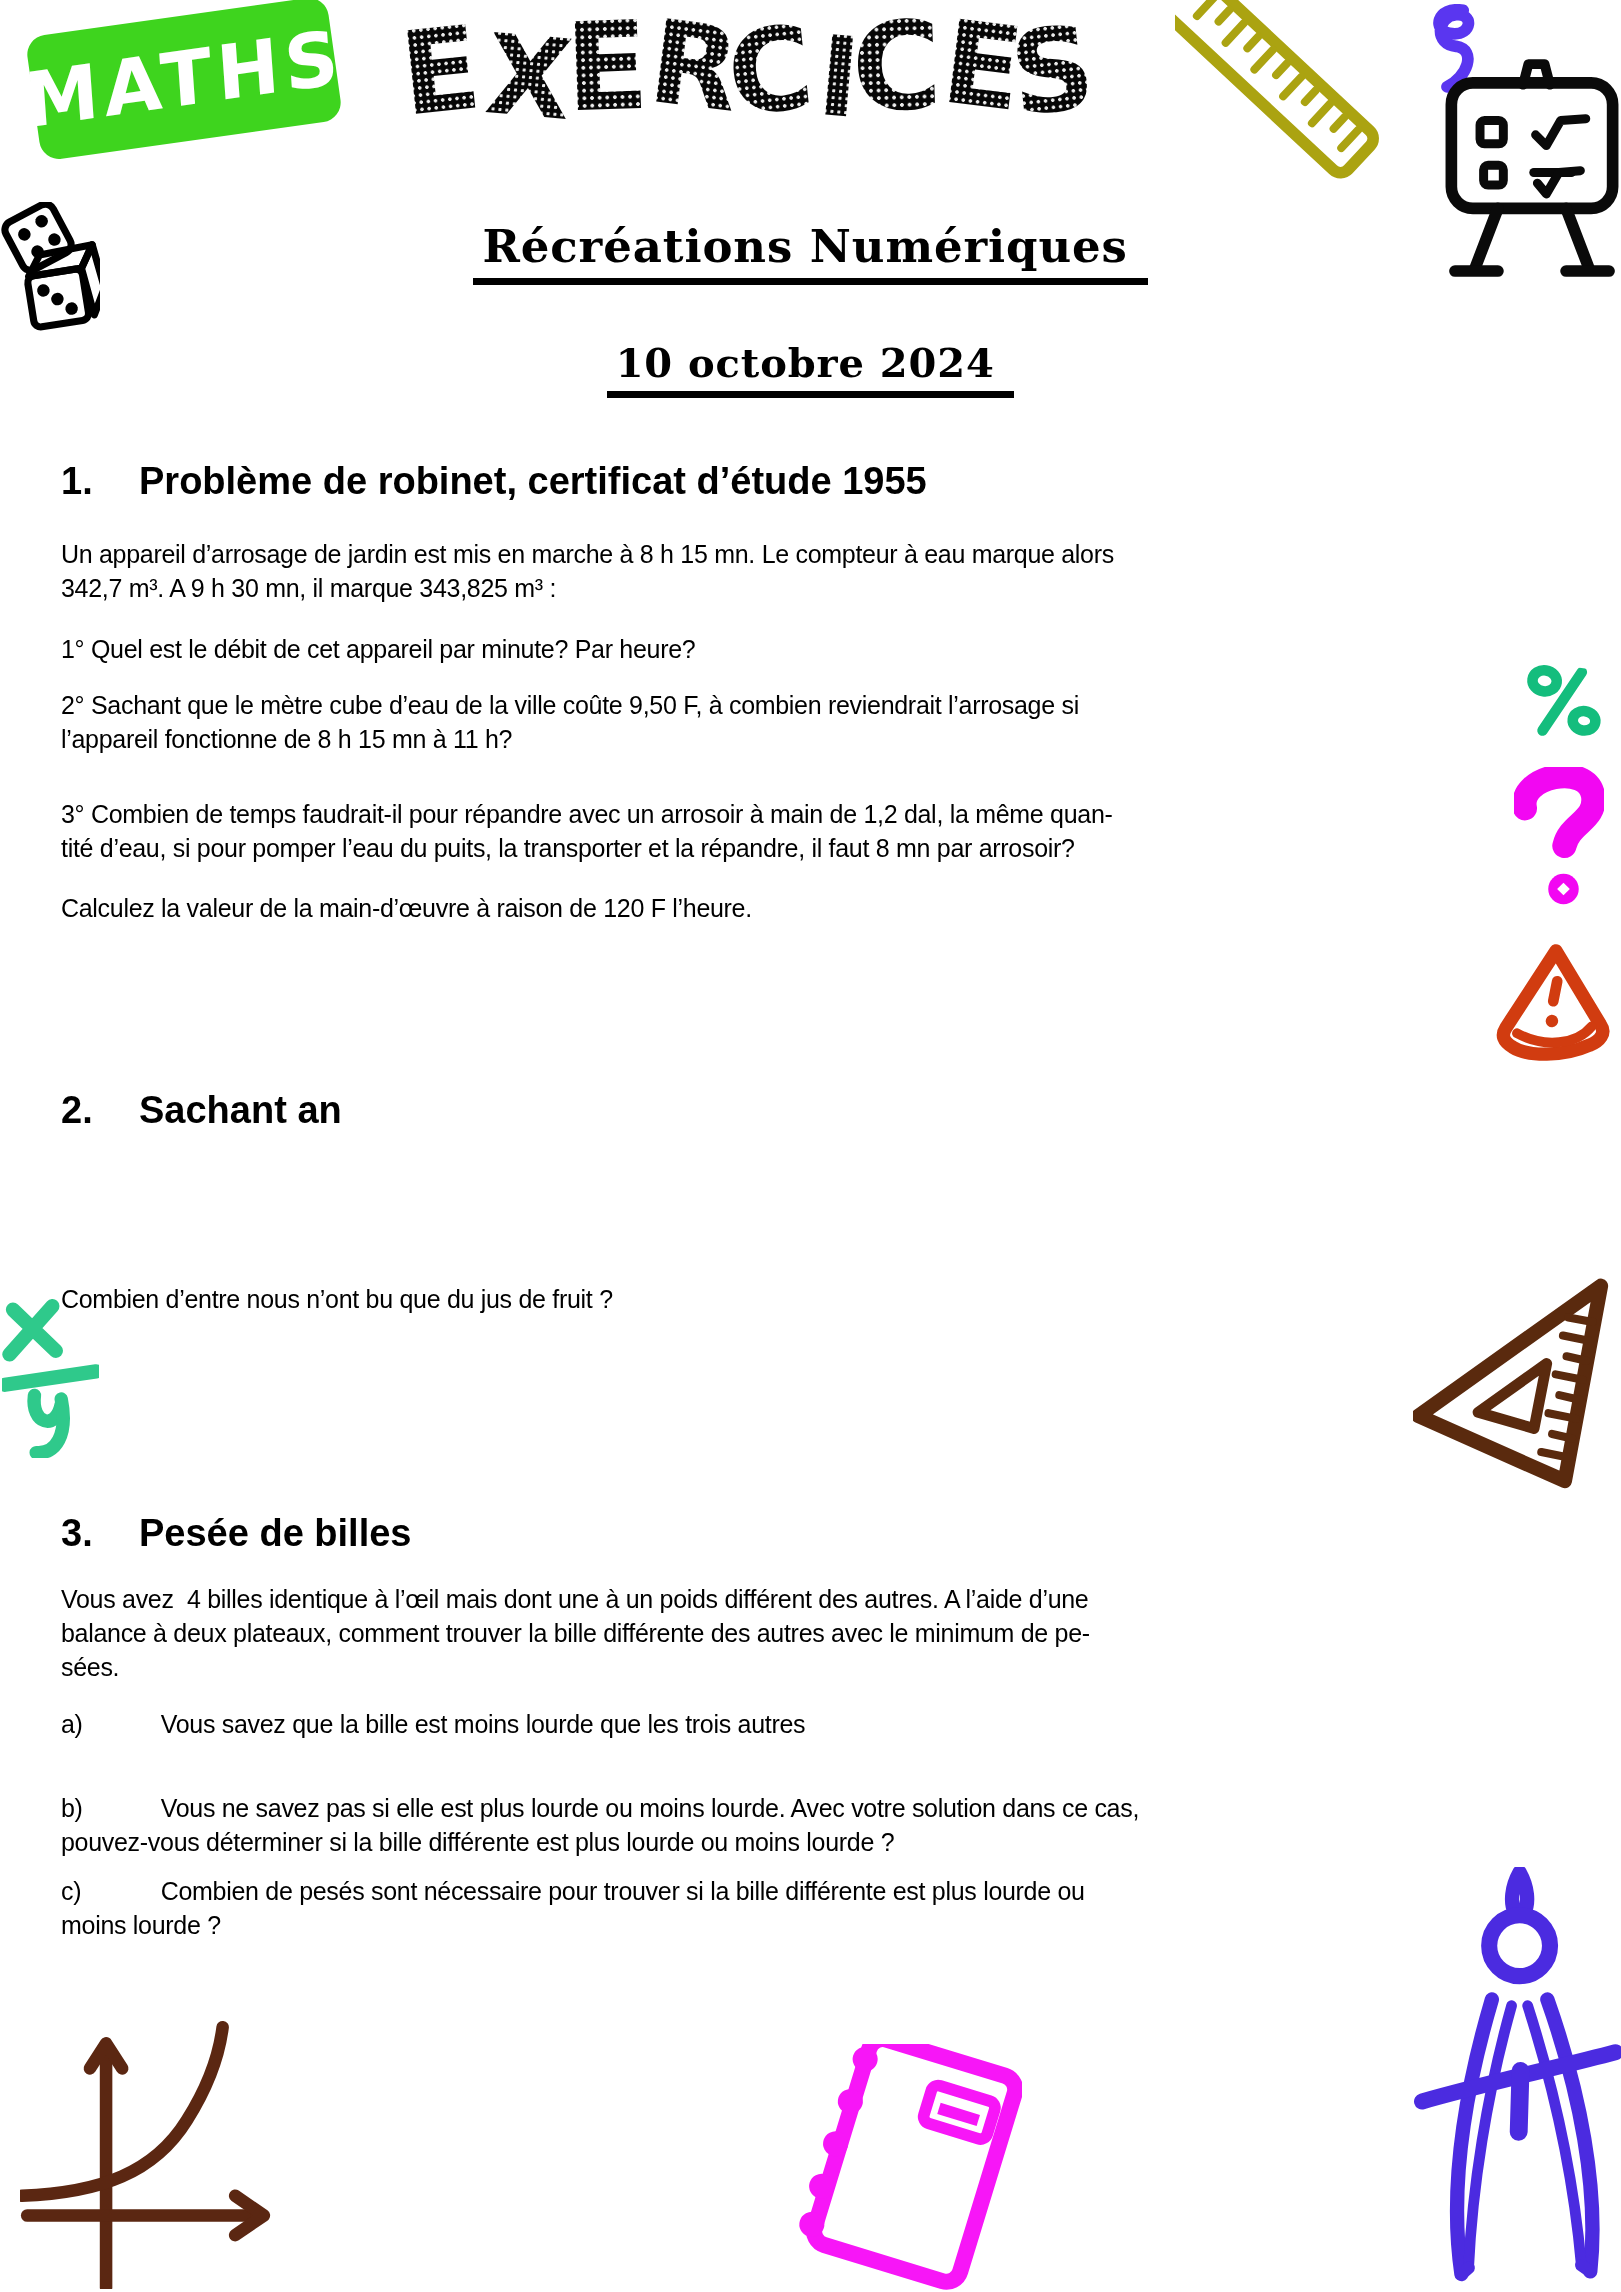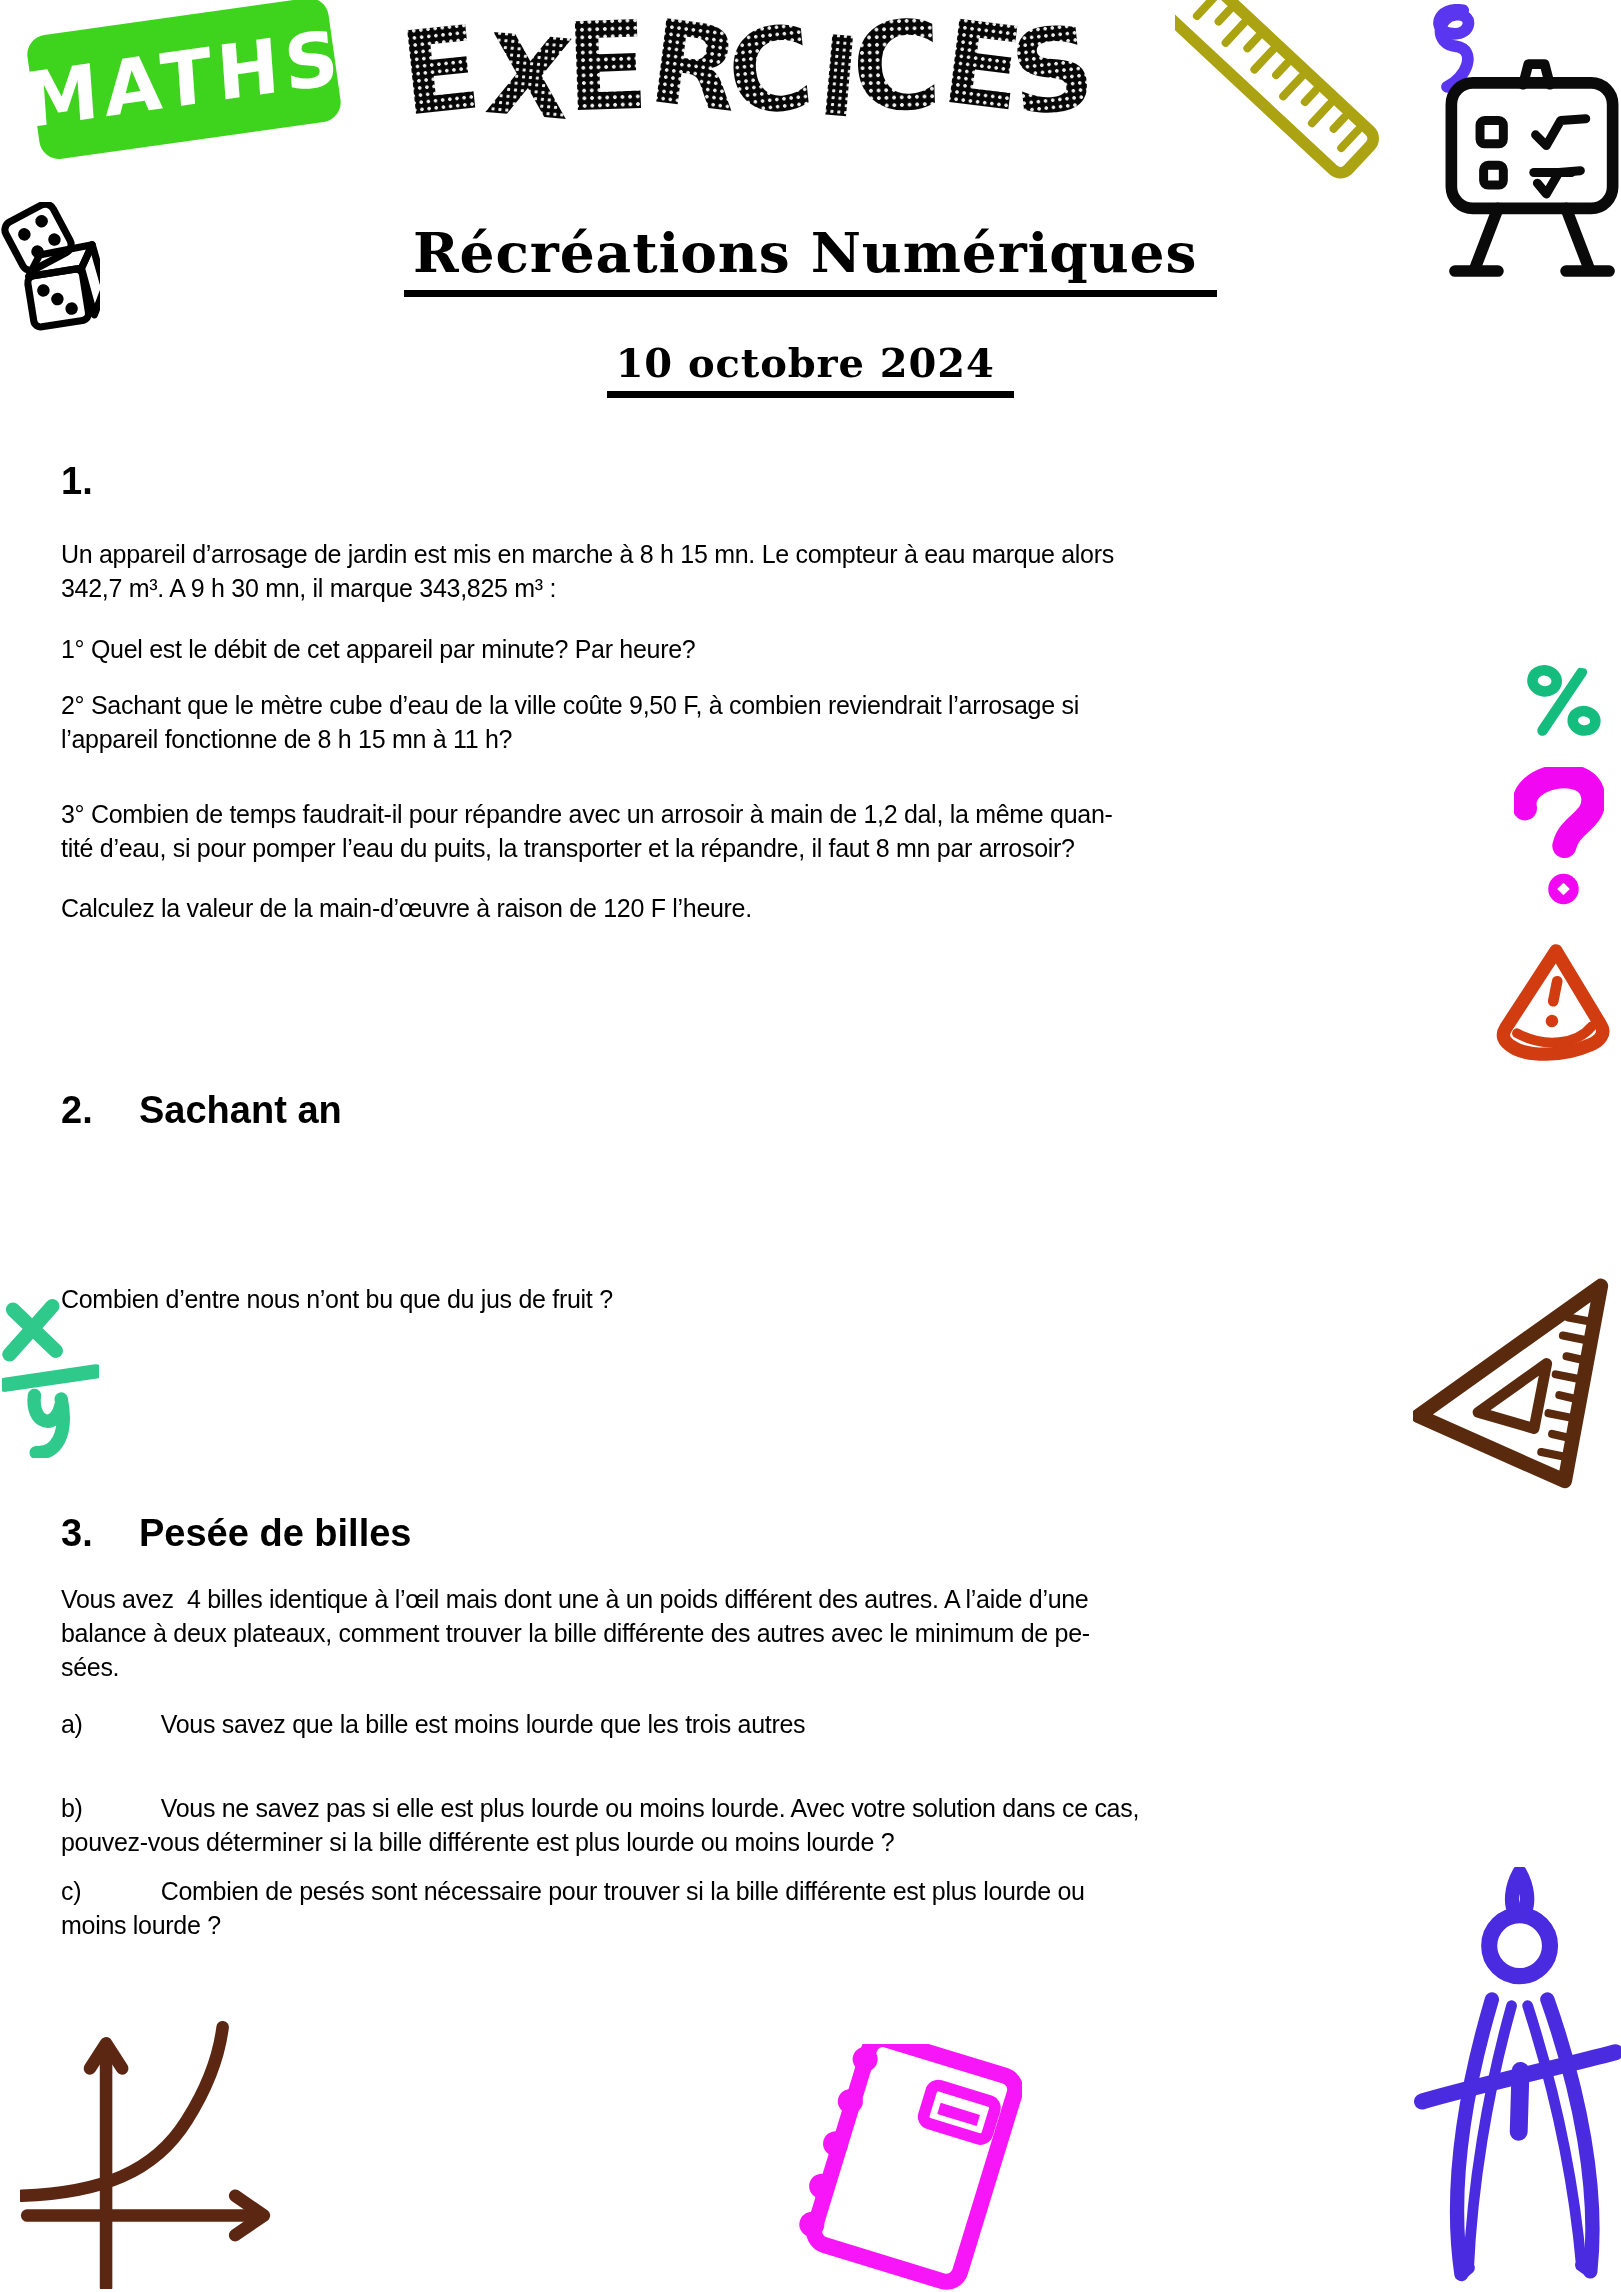--- a/index.html
+++ b/index.html
@@ -37,21 +37,21 @@
   }
   .banner .bl0{transform:rotate(-6deg) translateY(1.8px);}
   .banner .bl1{transform:rotate(5deg) translateY(6.3px) scale(.96);}
   .banner .bl2{transform:rotate(-2deg) scale(1.06);}
   .banner .bl3{transform:rotate(7deg) translateY(-3.6px);}
   
   .doc-title,.doc-date{
     position:absolute;left:0;width:100%;text-align:center;
     font-family:"DejaVu Serif",serif;font-weight:bold;
   }
-  .doc-title{top:220px;font-size:55px;}
+  .doc-title{top:220px;font-size:45px;}
   .doc-date{top:339px;font-size:40px;}
   .doc-title span,.doc-date span{
     display:inline-block;border-bottom:7.2px solid #000;
     padding:0 19.7px 5.4px 9px;letter-spacing:0.9px;
   }
   
   .blk{
     position:absolute;left:61px;width:1522px;margin:0;
     font-size:25px;line-height:34px;letter-spacing:-0.3px;
     white-space:pre;tab-size:15;
@@ -148,20 +148,21 @@
 
   <div class="doc-title">
     <span>Récréations Numériques</span>
   </div>
   <div class="doc-date">
     <span>10 octobre 2024</span>
   </div>
 
   <h2 class="blk t-h1">
     <span class="num">1.</span>
+    <span>Problème de robinet, certificat d’étude 1955</span>
   </h2>
   <p class="blk t-p1">Un appareil d’arrosage de jardin est mis en marche à 8 h 15 mn. Le compteur à eau marque alors
 342,7 m³. A 9 h 30 mn, il marque 343,825 m³ :</p>
   <p class="blk t-q1">1° Quel est le débit de cet appareil par minute? Par heure?</p>
   <p class="blk t-q2">2° Sachant que le mètre cube d’eau de la ville coûte 9,50 F, à combien reviendrait l’arrosage si
 l’appareil fonctionne de 8 h 15 mn à 11 h?</p>
   <p class="blk t-q3">3° Combien de temps faudrait-il pour répandre avec un arrosoir à main de 1,2 dal, la même quan-
 tité d’eau, si pour pomper l’eau du puits, la transporter et la répandre, il faut 8 mn par arrosoir?</p>
   <p class="blk t-note">Calculez la valeur de la main-d’œuvre à raison de 120 F l’heure.</p>
 

